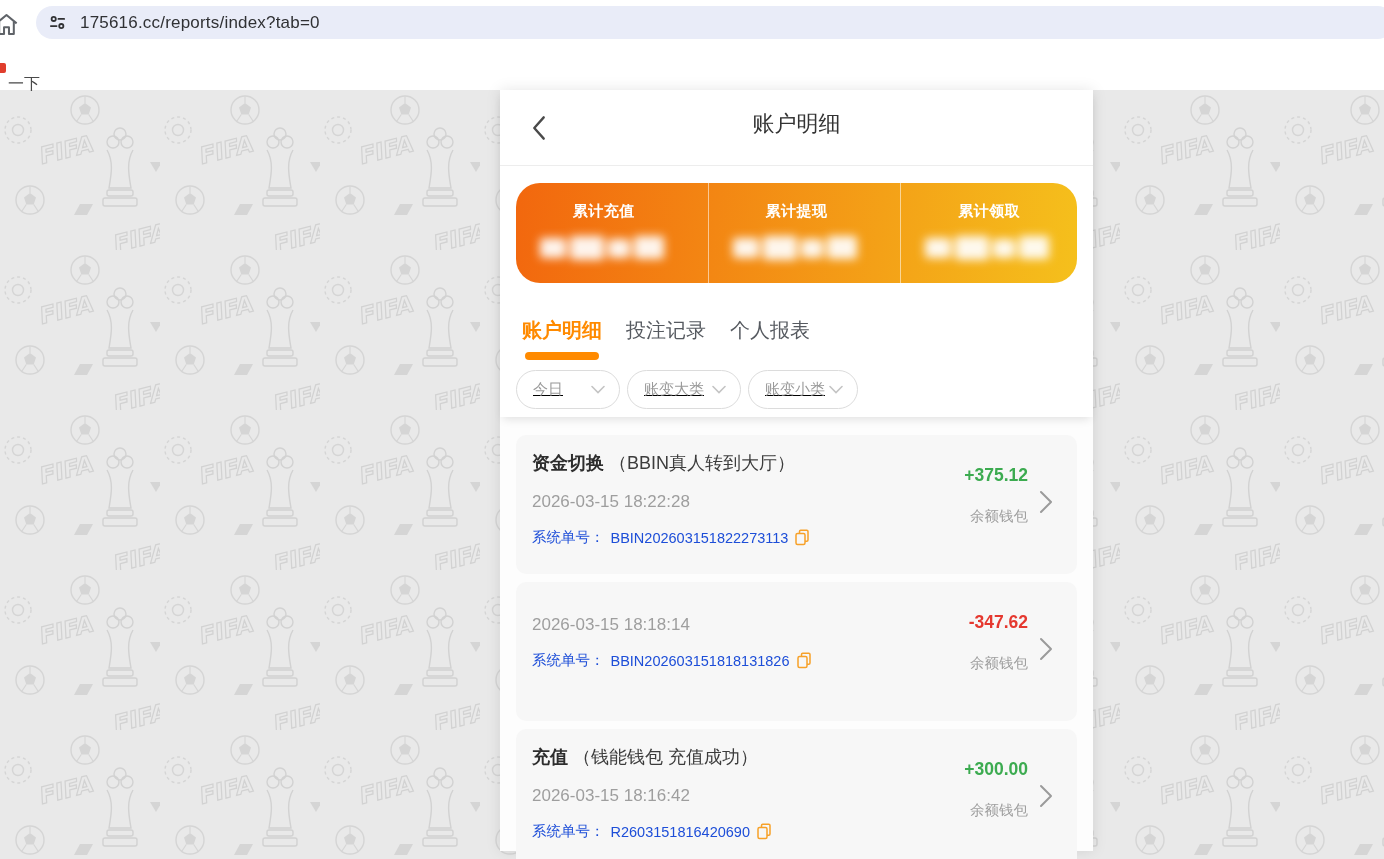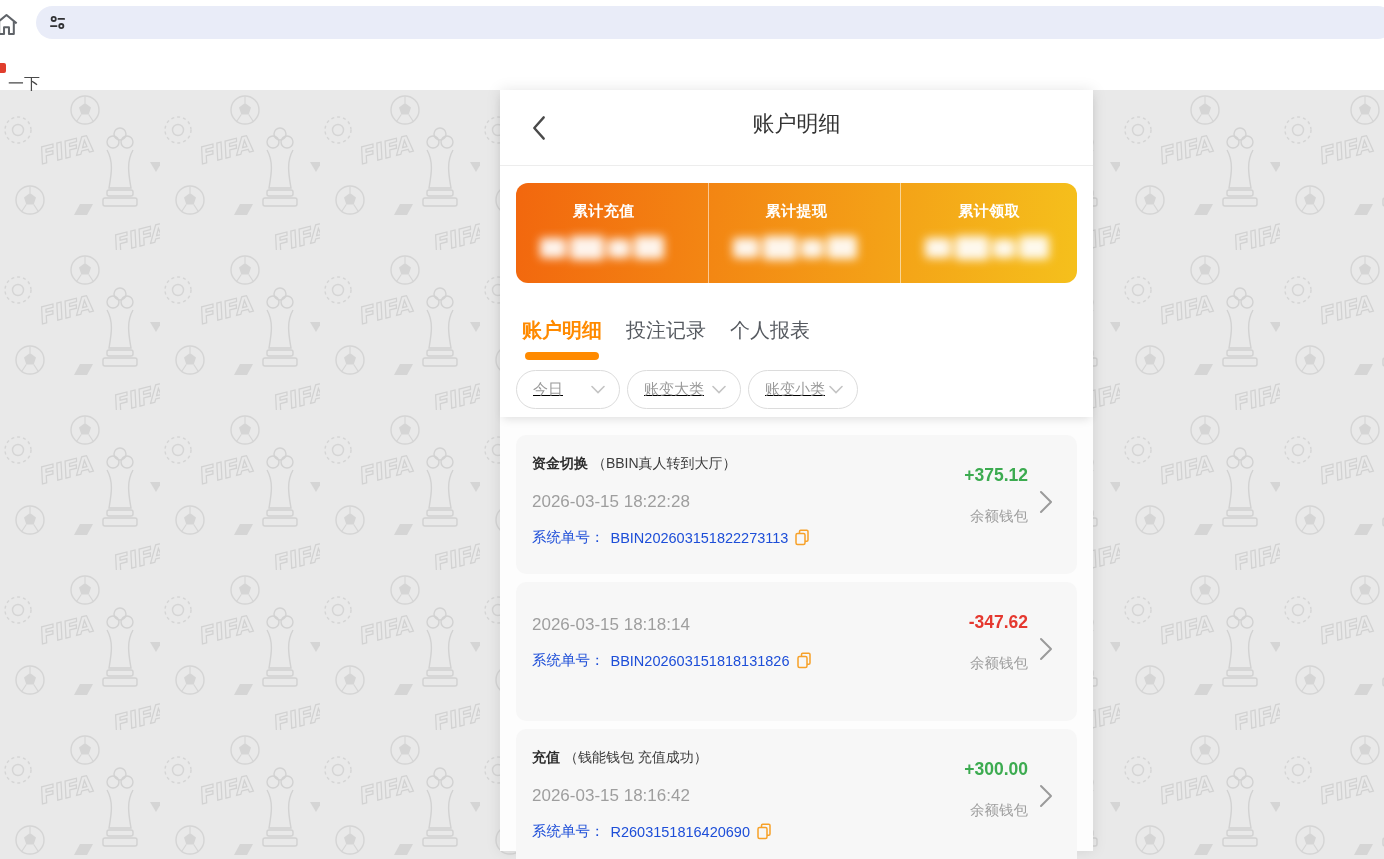--- a/index.html
+++ b/index.html
@@ -31,21 +31,21 @@
     box-shadow:0 0 14px rgba(0,0,0,.10);}
   .panel-header{position:relative;z-index:2;background:#fff;padding-bottom:8px;
     box-shadow:0 5px 9px -3px rgba(0,0,0,.12);}
 
   .nav-bar{position:relative;height:76px;border-bottom:1px solid #ededed;}
   .back-btn{position:absolute;left:22px;top:21px;width:34px;height:34px;display:flex;
     align-items:center;justify-content:center;cursor:pointer;}
   .nav-title{position:absolute;left:0;right:0;top:19px;text-align:center;font-size:22px;
     font-weight:500;color:#333;}
 
-  .stats-card{position:relative;margin:17px 16px 0;height:100px;border-radius:12px;
+  .stats-card{position:relative;margin:17px 16px 0;height:100px;border-radius:24px;
     background:linear-gradient(96deg,var(--grad-from),var(--grad-to));display:flex;gap:16px;}
   .stat-col{flex:1;display:flex;flex-direction:column;align-items:center;}
   .stat-col + .stat-col{border-left:1px solid rgba(255,255,255,.55);}
   .stat-label{margin-top:19px;font-size:15px;font-weight:bold;color:#fff;letter-spacing:.5px;}
   .stat-blur{margin-top:13px;height:28px;width:128px;position:relative;filter:blur(5px);opacity:.92;}
   .stat-blur i{position:absolute;background:#fff;border-radius:3px;display:block;}
   .stat-blur i:nth-child(1){left:0;top:4px;width:26px;height:20px;}
   .stat-blur i:nth-child(2){left:30px;top:2px;width:34px;height:24px;}
   .stat-blur i:nth-child(3){left:68px;top:5px;width:22px;height:19px;}
   .stat-blur i:nth-child(4){left:94px;top:2px;width:30px;height:23px;}
@@ -62,21 +62,21 @@
     cursor:pointer;}
   .filter-pill:nth-child(1){width:104px;}
   .filter-pill:nth-child(2){width:114px;}
   .filter-pill:nth-child(3){width:110px;}
   .filter-label{font-size:15px;color:#9a9a9a;}
 
   
   .tx-list{padding:18px 16px 0;}
   .tx-card{position:relative;background:#f7f7f7;border-radius:10px;height:139px;
     margin-bottom:8px;padding:16px 160px 0 16px;cursor:pointer;}
-  .tx-title{font-size:14px;color:#3c3c3c;line-height:24px;}
+  .tx-title{font-size:18px;color:#3c3c3c;line-height:24px;}
   .tx-type{font-weight:bold;color:#2d2d2d;}
   .tx-time{margin-top:17px;font-size:17px;color:#9e9e9e;}
   .tx-order{margin-top:16px;font-size:14.5px;color:#1d4ed8;display:flex;align-items:center;gap:6px;}
   .copy-btn{display:flex;align-items:center;cursor:pointer;}
   .tx-right{position:absolute;top:30px;right:49px;text-align:right;}
   .tx-amount{font-size:17.5px;font-weight:600;}
   .tx-wallet{margin-top:21px;font-size:14.5px;color:#9e9e9e;}
   .tx-chev{position:absolute;right:24px;top:55px;color:#9b9b9b;}
 </style>
 </head>
@@ -134,20 +134,21 @@
     </span>
     <div class="url-pill">
       <span class="tune-ic">
         <svg width="19" height="19" viewBox="0 0 20 20" stroke="#303134" stroke-width="1.9" fill="none" stroke-linecap="round">
           <circle cx="6" cy="6.2" r="2.2"></circle>
             <line x1="11" y1="6.2" x2="17" y2="6.2"></line>
           <circle cx="14" cy="13.8" r="2.2"></circle>
             <line x1="3" y1="13.8" x2="9" y2="13.8"></line>
         </svg>
       </span>
+      <span class="url-text">175616.cc/reports/index?tab=0</span>
     </div>
   </div>
   <div class="bookmarks-row">
     <span class="fav-frag"></span>
     <span class="bm-partial">一下</span>
   </div>
 
   <div class="panel">
 
     <div class="panel-header">

